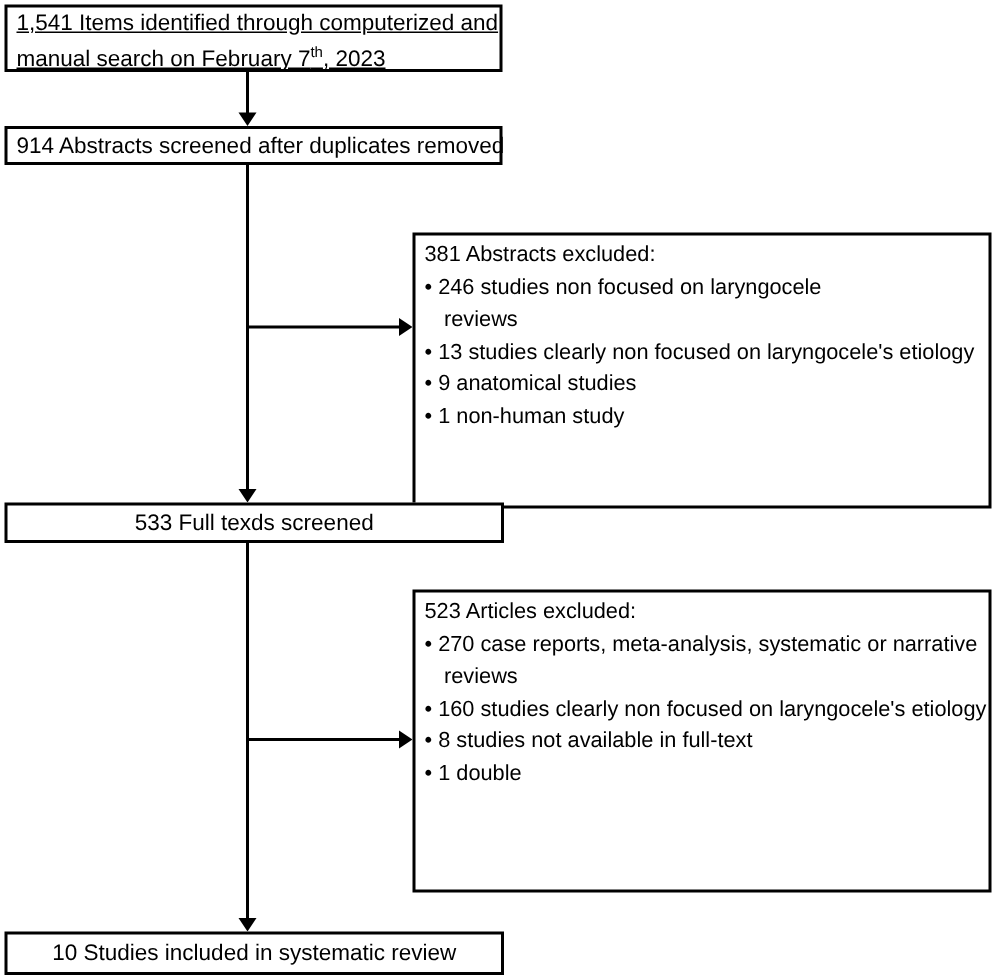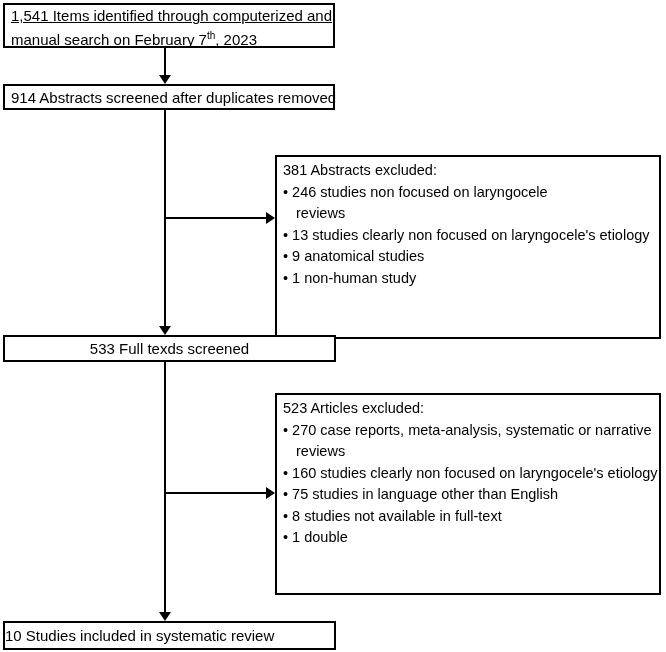--- a/index.html
+++ b/index.html
@@ -43,21 +43,21 @@
   .box-excl-2 { left: 275px; top: 393px; width: 386px; height: 202px; }
   
   .box-full {
     left: 3px; top: 335px; width: 333px; height: 27px;
     display: flex; align-items: center; justify-content: center;
     font-size: 15px;
   }
   
   .box-incl {
     left: 3px; top: 621px; width: 333px; height: 29px;
-    display: flex; align-items: center; justify-content: flex-start;
+    display: flex; align-items: center; justify-content: center;
     font-size: 15px;
   }
   
   .vline { position: absolute; width: 2px; background: #000000; }
   .hline { position: absolute; height: 2px; background: #000000; }
   .head-down {
     position: absolute; width: 0; height: 0;
     border-left: 6px solid transparent;
     border-right: 6px solid transparent;
     border-top: 9px solid #000000;
@@ -109,21 +109,20 @@
   <div class="head-down" style="left:159px; top:612px;"></div>
 
   <div class="hline" style="left:165px; top:492px; width:101px;"></div>
   <div class="head-right" style="left:266px; top:487px;"></div>
 
   <div class="box box-excl box-excl-2">
     <div class="textline">523 Articles excluded:</div>
     <div class="textline">• 270 case reports, meta-analysis, systematic or narrative</div>
     <div class="textline cont">reviews</div>
     <div class="textline">• 160 studies clearly non focused on laryngocele's etiology</div>
-    <div class="textline">• 75 studies in language other than English</div>
     <div class="textline">• 8 studies not available in full-text</div>
     <div class="textline">• 1 double</div>
   </div>
 
   <div class="box box-incl">
     <div class="textline">10 Studies included in systematic review</div>
   </div>
 
 </div>
 

